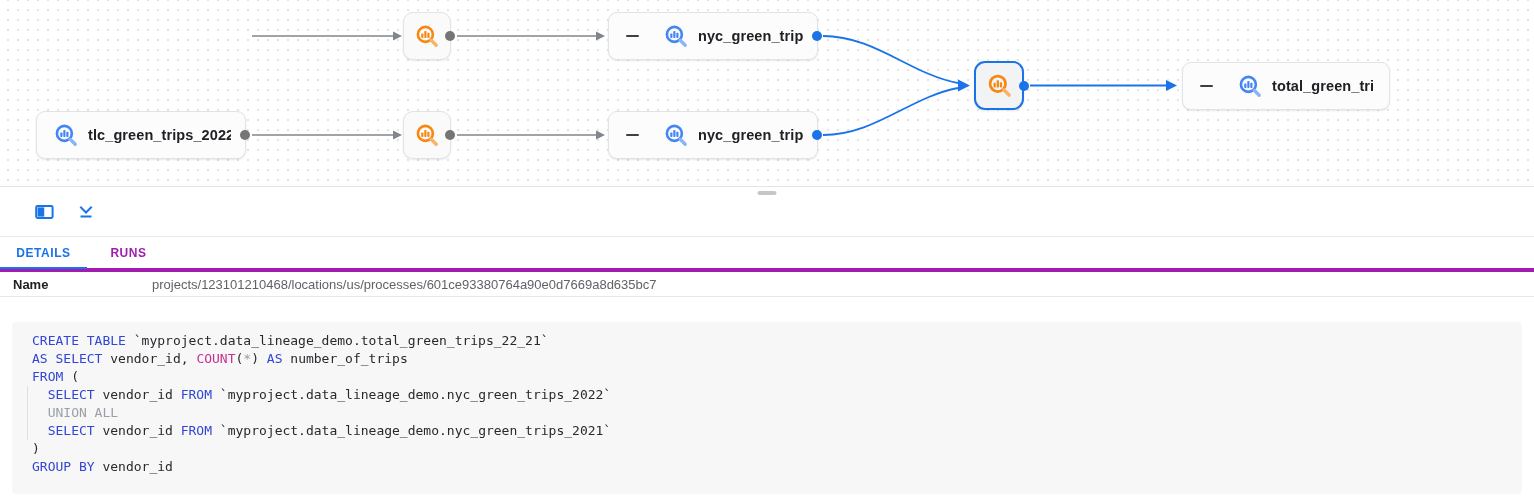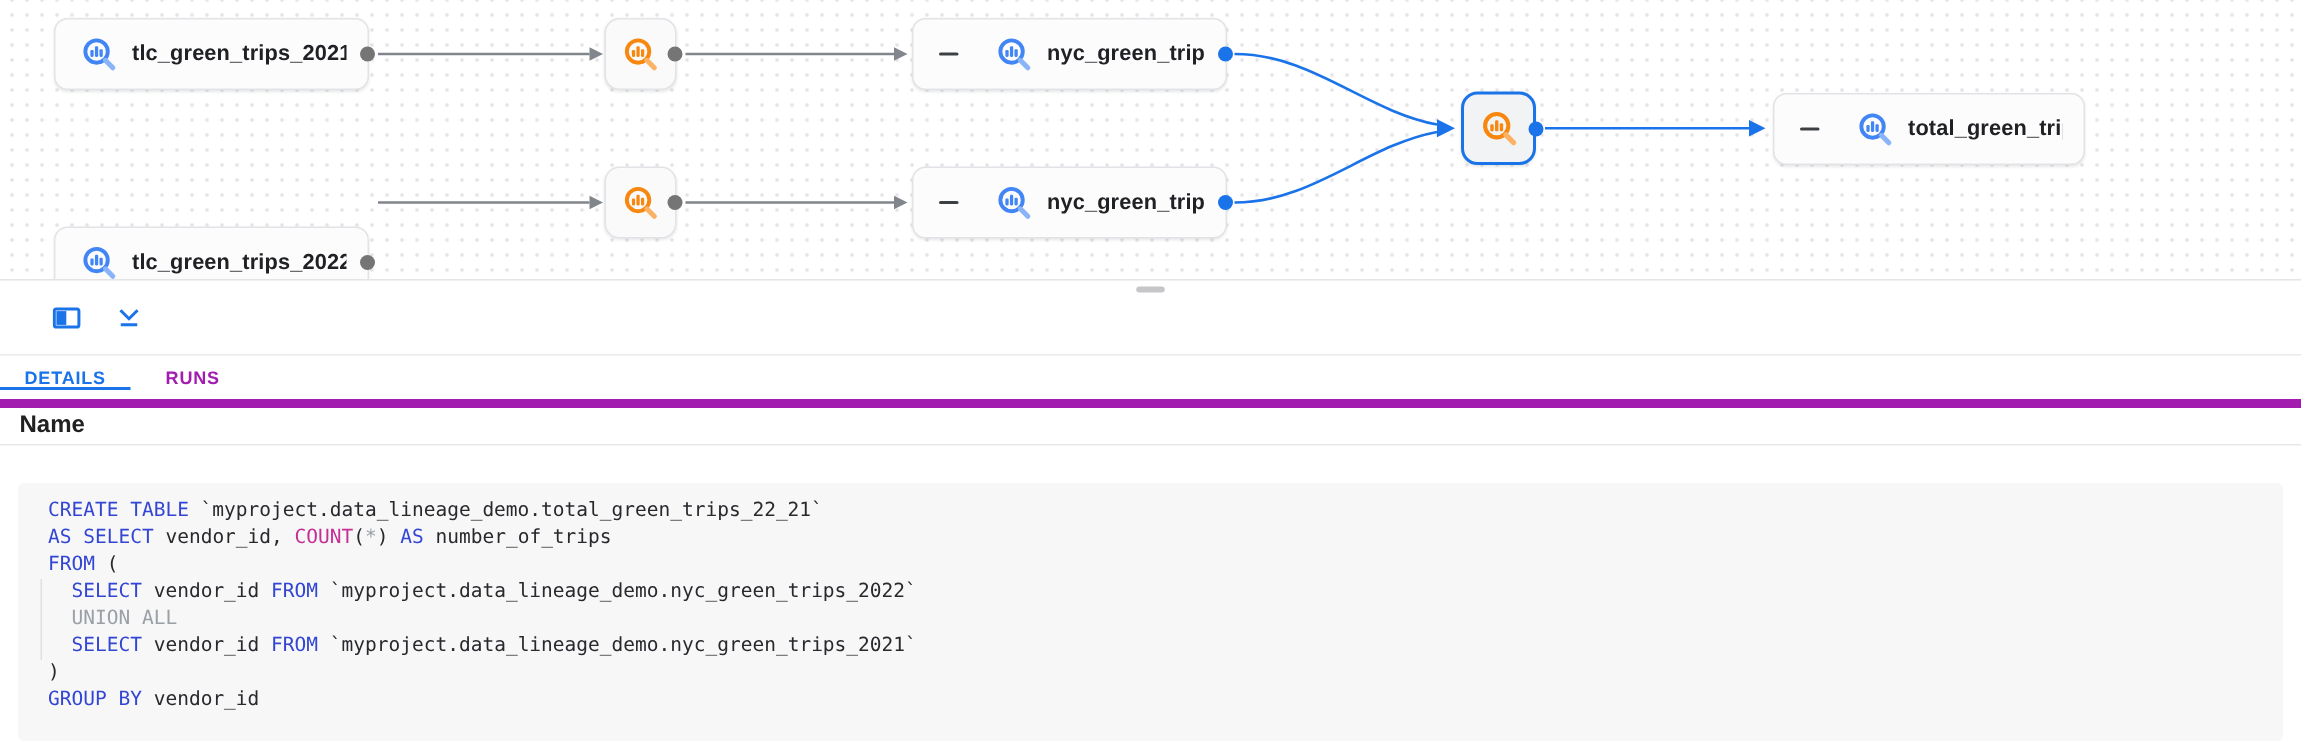--- a/index.html
+++ b/index.html
@@ -60,37 +60,37 @@
     display:flex;align-items:center;height:50px;
     padding:0 16px 0 13px;border-bottom:1px solid #e8eaed;box-sizing:border-box;
   }
   .panel-title{flex:1;font-size:20px;color:#212121;}
   .icon-btn{
     background:none;border:none;padding:0;margin-left:20px;cursor:pointer;
     width:22px;height:22px;display:flex;align-items:center;justify-content:center;
   }
   .icon-btn svg{display:block;}
   
-  .tabbar{display:flex;height:35px;border-bottom:6px solid #a21caf;box-sizing:border-box;align-items:center;}
+  .tabbar{display:flex;height:35px;border-bottom:4px solid #a21caf;box-sizing:border-box;}
   .tab{
     position:relative;display:flex;align-items:center;justify-content:center;
     font-size:12px;font-weight:600;letter-spacing:.55px;color:#a21caf;
     background:none;border:none;cursor:pointer;padding:0;
   }
   .tab-details{width:87px;}
   .tab-runs{width:83px;}
   .tab.active{color:var(--accent,#1a73e8);}
   .tab.active::after{
     content:"";position:absolute;left:0;right:0;bottom:-1px;height:2px;
     background:var(--accent,#1a73e8);
   }
   
   .detail-row{
     display:flex;align-items:center;height:25px;box-sizing:border-box;
-    border-bottom:1px solid #e8e8ea;padding-left:13px;font-size:16px;
+    border-bottom:1px solid #e8e8ea;padding-left:13px;font-size:13px;
   }
   .field-label{width:139px;flex:none;font-weight:700;color:#212121;}
   .field-value{color:#5f6368;}
   
   .code-wrap{margin:25px 12px 0 12px;}
   pre.sql{
     position:relative;margin:0;background:#f7f7f8;border-radius:4px;
     padding:10px 16px 18px 20px;min-height:160px;box-sizing:border-box;
     font-family:"DejaVu Sans Mono","Liberation Mono",monospace;
     font-size:13px;line-height:18px;color:#28292d;
@@ -138,29 +138,22 @@
       <path class="edge-blue" d="M823 36 C875 36 910 74 958 83"></path>
       <path class="edge-blue" d="M823 135 C875 135 910 97 958 88"></path>
       <polygon class="arrow-blue" points="958,79.5 970,85.5 958,91.5"></polygon>
     </g>
     <g>
       <path class="edge-blue" d="M1030 85.5 H1166"></path>
         <polygon class="arrow-blue" points="1166,80 1177,85.5 1166,91"></polygon>
     </g>
   </svg>
 
-  <div class="node table-node" style="left:36px;top:12px;">
-    <svg class="bq bq-blue" width="26" height="26">
-        <use href="#bq"></use>
-      </svg>
-    <span class="node-label">tlc_green_trips_2021</span>
-    <span class="port port-gray"></span>
-  </div>
-
-  <div class="node table-node" style="left:36px;top:111px;margin-top:40px;">
+
+  <div class="node table-node" style="left:36px;top:111px;">
     <svg class="bq bq-blue" width="26" height="26">
         <use href="#bq"></use>
       </svg>
     <span class="node-label">tlc_green_trips_2022</span>
     <span class="port port-gray"></span>
   </div>
 
   <div class="node proc-node" style="left:403px;top:12px;">
     <svg class="bq bq-orange" width="26" height="26">
         <use href="#bq"></use>
@@ -233,18 +226,19 @@
     </button>
   </div>
 
   <div class="tabbar">
     <button class="tab tab-details active">DETAILS</button>
     <button class="tab tab-runs">RUNS</button>
   </div>
 
   <div class="detail-row">
     <span class="field-label">Name</span>
+    <span class="field-value">projects/123101210468/locations/us/processes/601ce93380764a90e0d7669a8d635bc7</span>
   </div>
 
   <div class="code-wrap">
     <pre class="sql"><span class="indent-guide"></span><div class="code-line"><span class="tok-kw">CREATE TABLE</span><span> `myproject.data_lineage_demo.total_green_trips_22_21`</span></div><div class="code-line"><span class="tok-kw">AS SELECT</span><span> vendor_id, </span><span class="tok-fn">COUNT</span><span>(</span><span class="tok-dim">*</span><span>) </span><span class="tok-kw">AS</span><span> number_of_trips</span></div><div class="code-line"><span class="tok-kw">FROM</span><span> (</span></div><div class="code-line"><span>  </span><span class="tok-kw">SELECT</span><span> vendor_id </span><span class="tok-kw">FROM</span><span> `myproject.data_lineage_demo.nyc_green_trips_2022`</span></div><div class="code-line"><span>  </span><span class="tok-dim">UNION ALL</span></div><div class="code-line"><span>  </span><span class="tok-kw">SELECT</span><span> vendor_id </span><span class="tok-kw">FROM</span><span> `myproject.data_lineage_demo.nyc_green_trips_2021`</span></div><div class="code-line"><span>)</span></div><div class="code-line"><span class="tok-kw">GROUP BY</span><span> vendor_id</span></div></pre>
   </div>
 </div>
 
 </body></html>

